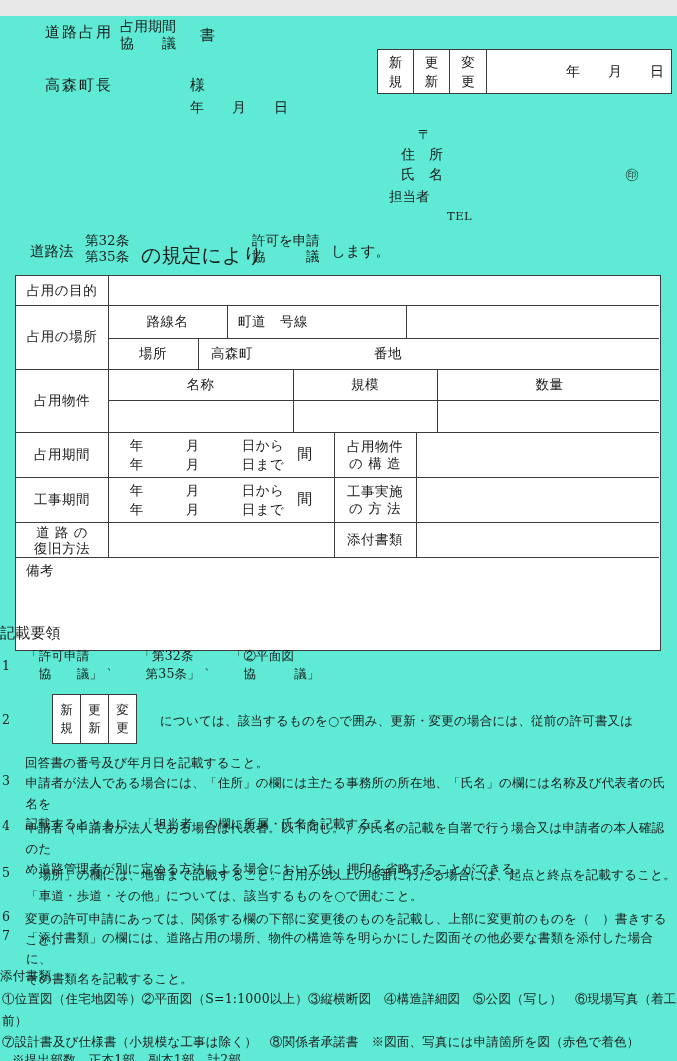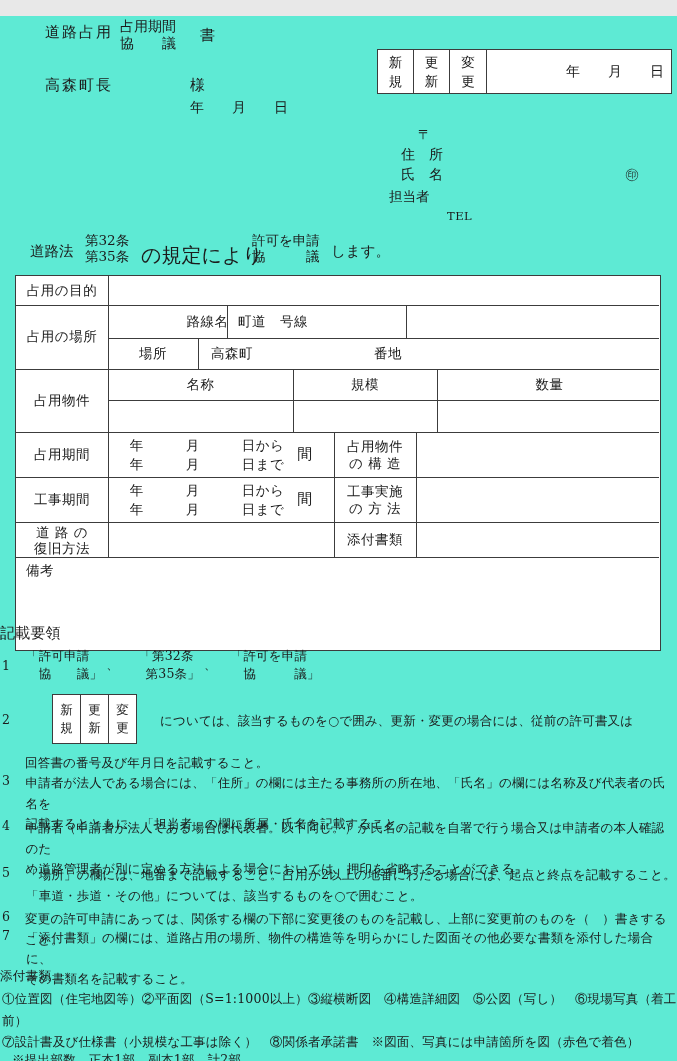--- a/index.html
+++ b/index.html
@@ -99,21 +99,21 @@
     <div class="abs flexc tbl-label" style="left:0; top:156px; width:92px; height:45px;">占用期間</div>
     <div class="abs flexc tbl-label" style="left:0; top:201px; width:92px; height:45px;">工事期間</div>
     <div class="abs flexc tbl-label" style="left:0; top:246px; width:92px; height:35px;">
       <div style="line-height:16px; text-align:center;">
         <div>道 路 の</div>
         <div>復旧方法</div>
       </div>
     </div>
     <div class="abs tbl-label" style="left:10px; top:286px;">備考</div>
 
-    <div class="abs flexc tbl-label" style="left:92px; top:29px; width:119px; height:33px;padding-left:40px;">路線名</div>
+    <div class="abs flexc tbl-label" style="left:92px; top:29px; width:119px; height:33px;">路線名</div>
     <div class="abs flexc tbl-label" style="left:222px; top:29px; height:33px;">町道　号線</div>
     <div class="abs flexc tbl-label" style="left:92px; top:62px; width:90px; height:31px;">場所</div>
     <div class="abs flexc tbl-label" style="left:195px; top:62px; height:31px;">高森町</div>
     <div class="abs flexc tbl-label" style="left:358px; top:62px; height:31px;">番地</div>
 
     <div class="abs flexc tbl-label" style="left:92px;  top:93px; width:185px; height:31px;">名称</div>
     <div class="abs flexc tbl-label" style="left:277px; top:93px; width:144px; height:31px;">規模</div>
     <div class="abs flexc tbl-label" style="left:421px; top:93px; width:225px; height:31px;">数量</div>
 
     <div class="abs flexc" style="left:92px; top:156px; width:226px; height:45px;">
@@ -155,21 +155,21 @@
       <span style="display:block;">「許可申請</span>
       <span style="display:block;">　協　　議」</span>
     </span>
     <span style="align-self:center; margin:0 4px;">、</span>
     <span style="display:inline-block; line-height:18px; margin-left:10px;text-align:center;">
       <span style="display:block;">「第32条</span>
       <span style="display:block;">　第35条」</span>
     </span>
     <span style="align-self:center; margin:0 4px;">、</span>
     <span style="display:inline-block; line-height:18px; margin-left:10px;">
-      <span style="display:block;">「許可を申請</span>
+      <span style="display:block;">「②平面図</span>
       <span style="display:block;">　協　　　議」</span>
     </span>
   </div>
 
   <div class="abs instr" style="left:2px; top:696px;">2</div>
   <div class="abs frame" style="left:52px; top:678px; width:85px; height:50px; border-width:1.3px; display:flex;">
     <div class="flexc" style="flex:1; border-right:1px solid #3c3c3c;">
       <div class="stack2 small">新規</div>
     </div>
     <div class="flexc" style="flex:1; border-right:1px solid #3c3c3c;">

